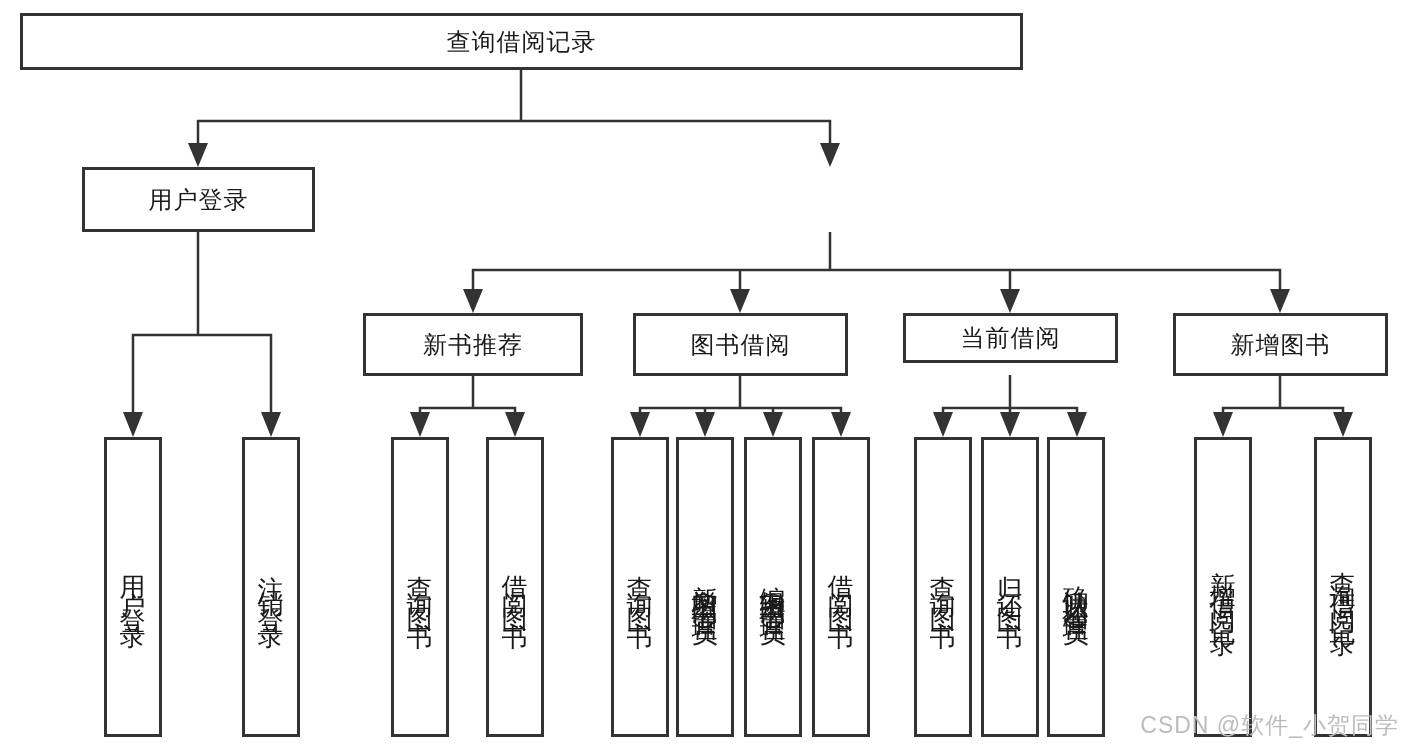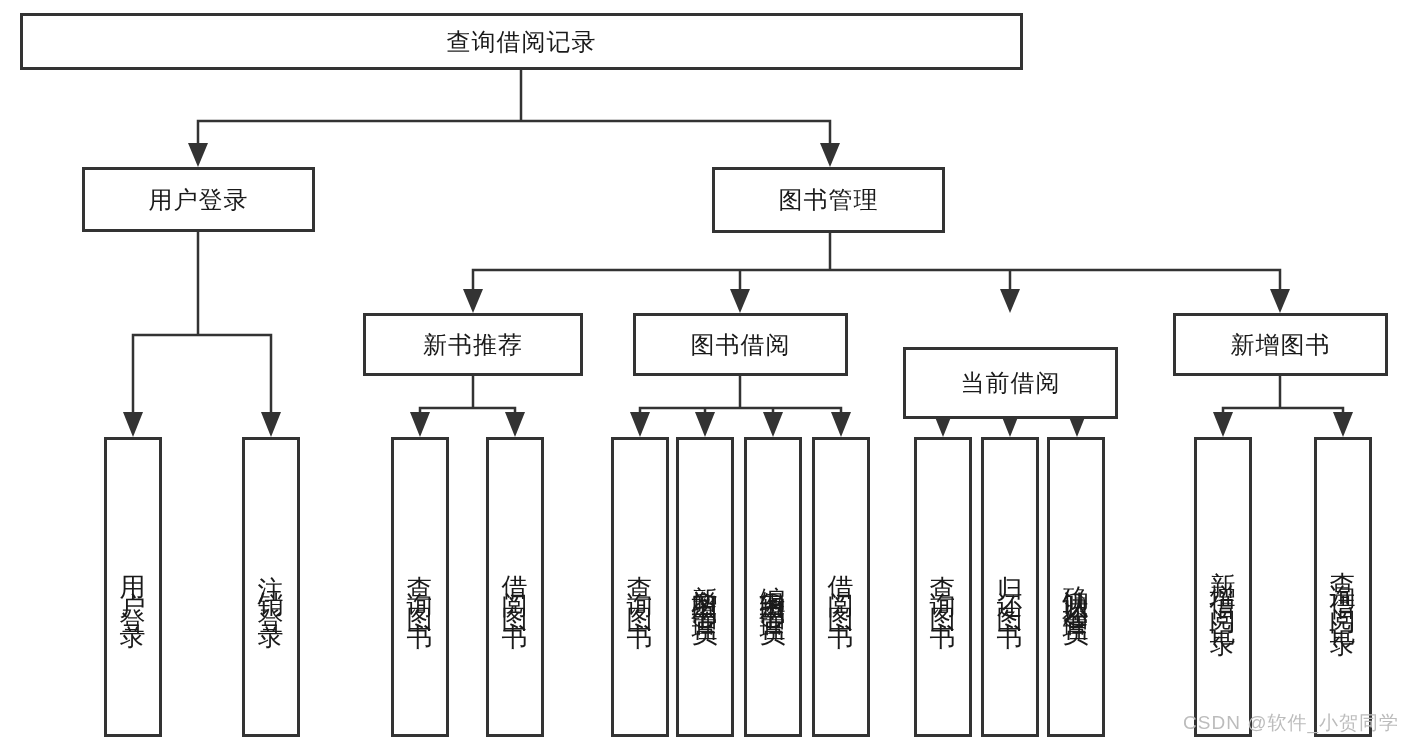--- a/index.html
+++ b/index.html
@@ -45,21 +45,21 @@
     text-orientation: mixed;
     font-size: 26px;
     line-height: 1;
     letter-spacing: 5px;
     padding: 8px 0;
   }
   .watermark {
     position: absolute;
     right: 6px;
     top: 710px;
-    font-size: 19px;
+    font-size: 23px;
     letter-spacing: 1px;
     color: var(--watermark, #bcbcbc);
     white-space: nowrap;
   }
 </style>
 </head>
 <body>
 
 <div class="stage">
 
@@ -107,25 +107,24 @@
 
     <path d="M1280 375 V409"></path>
     <path d="M1223 414 V408 H1343 V414"></path>
     <polygon points="1213,412 1233,412 1223,437"></polygon>
     <polygon points="1333,412 1353,412 1343,437"></polygon>
   </svg>
 
   <div class="box h-box" style="left:20px; top:13px; width:1003px; height:57px;">查询借阅记录</div>
 
   <div class="box h-box" style="left:82px; top:167px; width:233px; height:65px;">用户登录</div>
-  <div class="box h-box" style="left:712px; top:167px; width:233px; height:66px;">图书管理</div>
 
   <div class="box h-box" style="left:633px; top:313px; width:215px; height:63px;">图书借阅</div>
   <div class="box h-box" style="left:363px; top:313px; width:220px; height:63px;">新书推荐</div>
-  <div class="box h-box" style="left:903px; top:313px; width:215px; height:72px;margin-top:34px;">当前借阅</div>
+  <div class="box h-box" style="left:903px; top:313px; width:215px; height:50px;">当前借阅</div>
   <div class="box h-box" style="left:1173px; top:313px; width:215px; height:63px;">新增图书</div>
 
   <div class="box leaf" style="left: 104px; top: 437px; width: 58px; height: 300px; letter-spacing: 16px;">用户登录</div>
   <div class="box leaf" style="left: 242px; top: 437px; width: 58px; height: 300px; letter-spacing: 16px;">注销登录</div>
 
   <div class="box leaf" style="left: 391px; top: 437px; width: 58px; height: 300px; letter-spacing: 16px;">查询图书</div>
   <div class="box leaf" style="left: 486px; top: 437px; width: 58px; height: 300px; letter-spacing: 16px;">借阅图书</div>
 
   <div class="box leaf" style="left: 611px; top: 437px; width: 58px; height: 300px; letter-spacing: 16px;">查询图书</div>
   <div class="box leaf" style="left: 676px; top: 437px; width: 58px; height: 300px; letter-spacing: 5px;">新增图书（管理员）</div>

